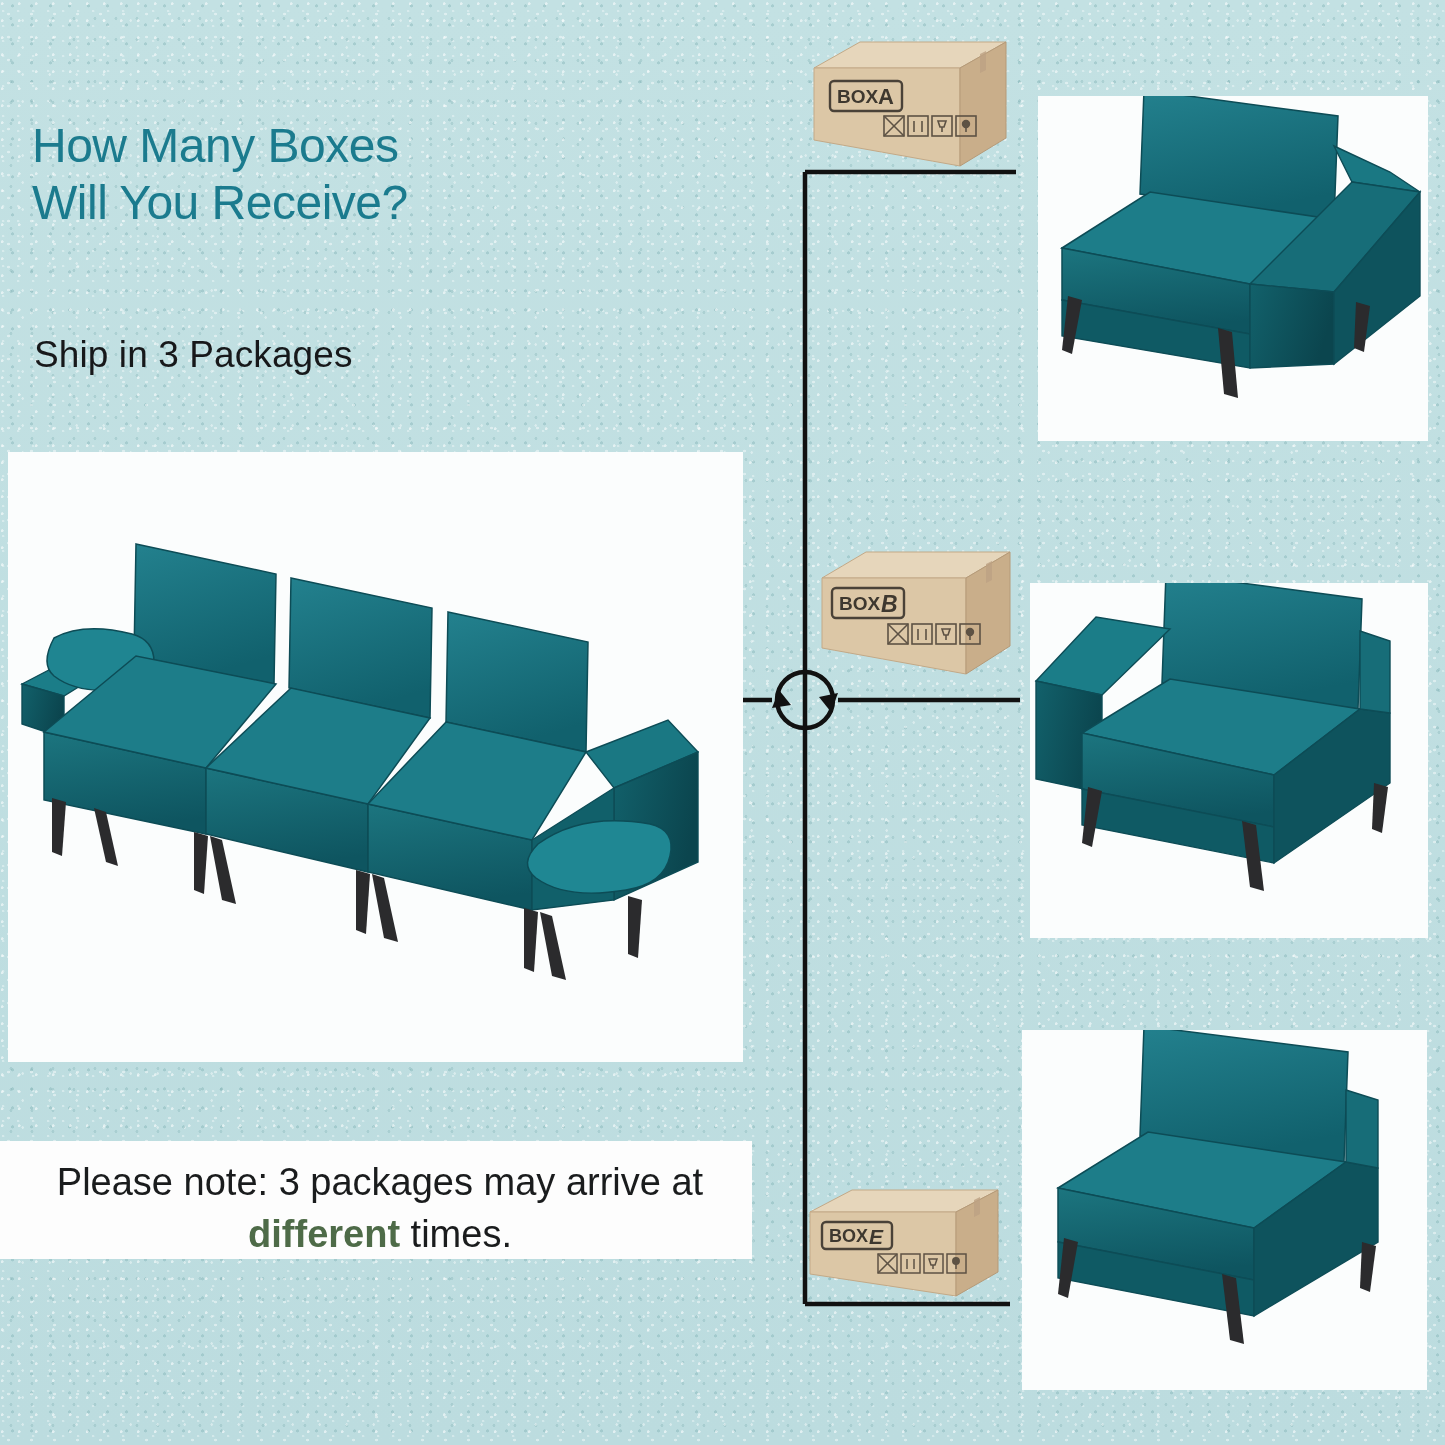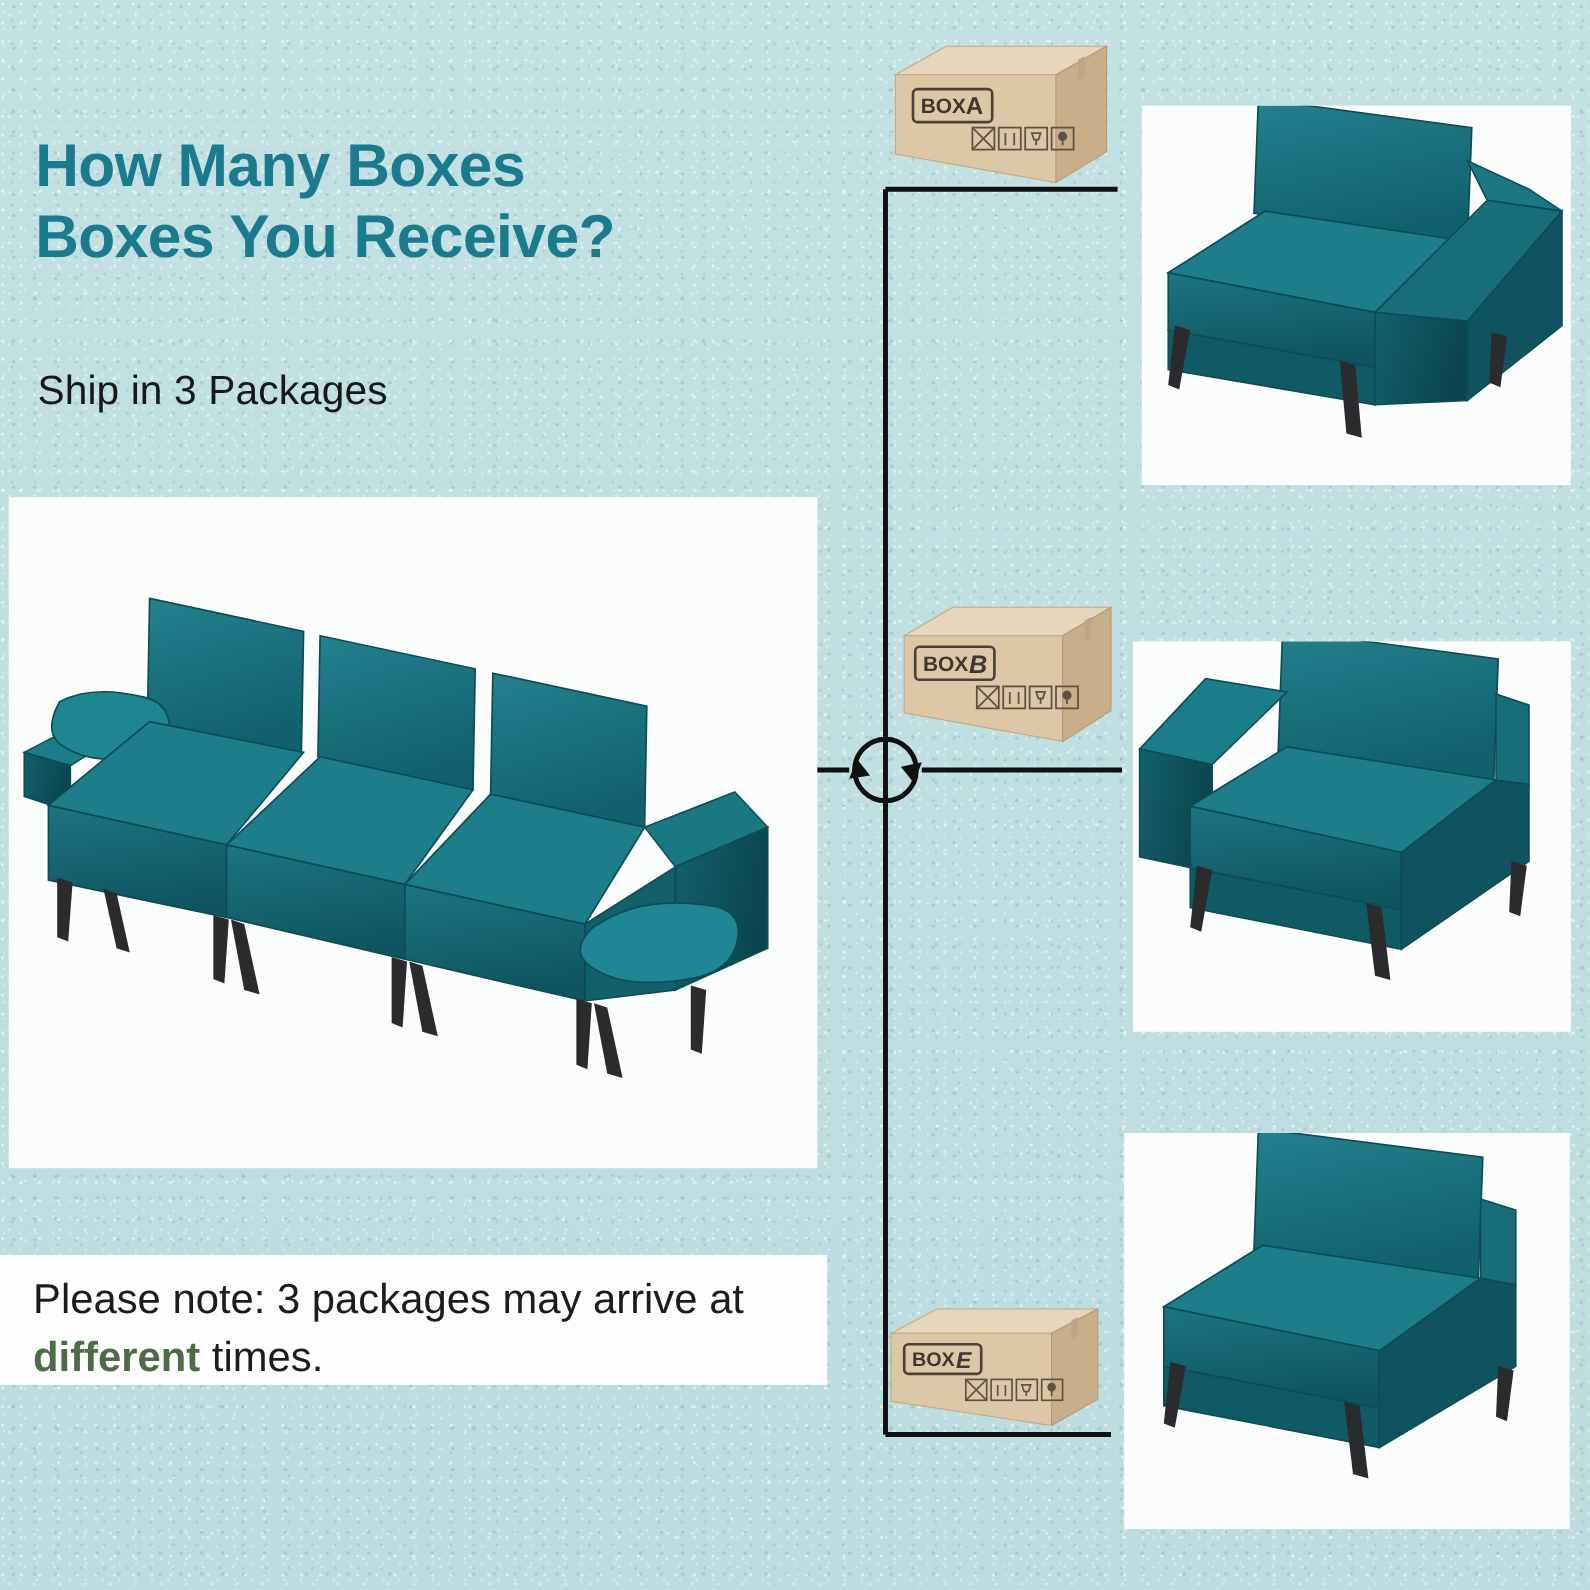--- a/index.html
+++ b/index.html
@@ -16,34 +16,34 @@
       radial-gradient(circle at 66% 31%, rgba(125,175,178,.40) 0 1.3px, rgba(0,0,0,0) 1.8px),
       radial-gradient(circle at 84% 76%, rgba(255,255,255,.40) 0 1px, rgba(0,0,0,0) 1.5px),
       radial-gradient(circle at 52% 88%, rgba(125,175,178,.32) 0 1.2px, rgba(0,0,0,0) 1.7px),
       radial-gradient(circle at 22% 74%, rgba(255,255,255,.35) 0 1px, rgba(0,0,0,0) 1.4px),
       linear-gradient(#c3e1e3,#bcdcdf);
     background-size:17px 17px,23px 23px,19px 19px,27px 27px,21px 21px,15px 15px,100% 100%;
   }
 
   
   .title{position:absolute;left:32px;top:118px;width:700px;
-    color:#1b7b8e;font-weight:bold;font-size:55px;line-height:1.18;
+    color:#1b7b8e;font-weight:normal;font-size:48px;line-height:1.18;
     letter-spacing:-.5px;font-stretch:condensed;}
   .subtitle{position:absolute;left:34px;top:334px;
     color:#17181a;font-size:37px;font-weight:400;letter-spacing:.1px;}
 
   
   .panel{position:absolute;background:#fbfdfd;overflow:hidden;}
   .panel.sofa{left:8px;top:452px;width:735px;height:610px;}
   .panel.m1{left:1038px;top:96px;width:390px;height:345px;}
   .panel.m2{left:1030px;top:583px;width:398px;height:355px;}
   .panel.m3{left:1022px;top:1030px;width:405px;height:360px;}
 
   .note{position:absolute;left:0;top:1141px;width:752px;height:118px;
-    background:#fdfdfd;}
+    background:#fdfdfd;text-align:center;}
   .note p{margin:0;position:absolute;left:30px;top:16px;width:700px;
     font-size:38px;line-height:1.36;color:#1a1c1d;}
   .note b{color:#4e6b48;font-weight:bold;}
 
   
   .conn{position:absolute;left:0;top:0;width:1445px;height:1445px;
     pointer-events:none;}
 
   
   .box{position:absolute;text-align:right;}
@@ -57,21 +57,21 @@
   .art{position:absolute;inset:0;}
   svg{display:block;}
 </style>
 </head>
 <body>
 
 <div id="stage">
 
   <div class="title">
     <div>How Many Boxes</div>
-    <div>Boxes You Receive?</div>
+    <div>Will You Receive?</div>
   </div>
 
   <div class="subtitle">Ship in 3 Packages</div>
 
   <svg class="conn" viewBox="0 0 1445 1445">
     <g stroke="#111111" stroke-width="4.5" fill="none">
 
       <line x1="805" y1="172" x2="805" y2="1304"></line>
 
       <line x1="805" y1="172" x2="1016" y2="172"></line>

